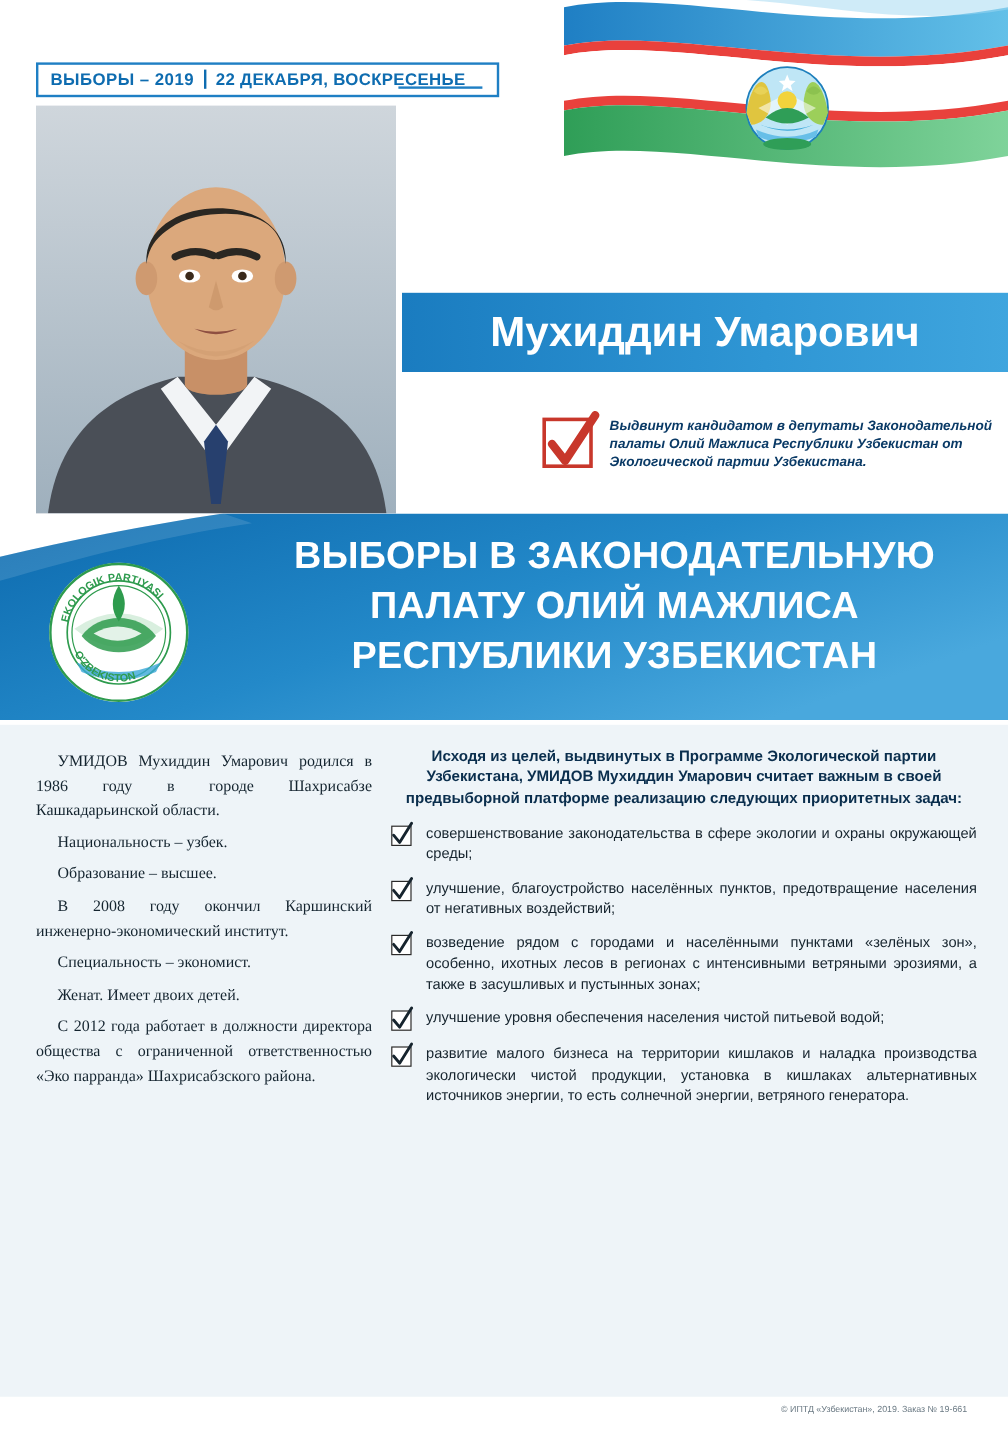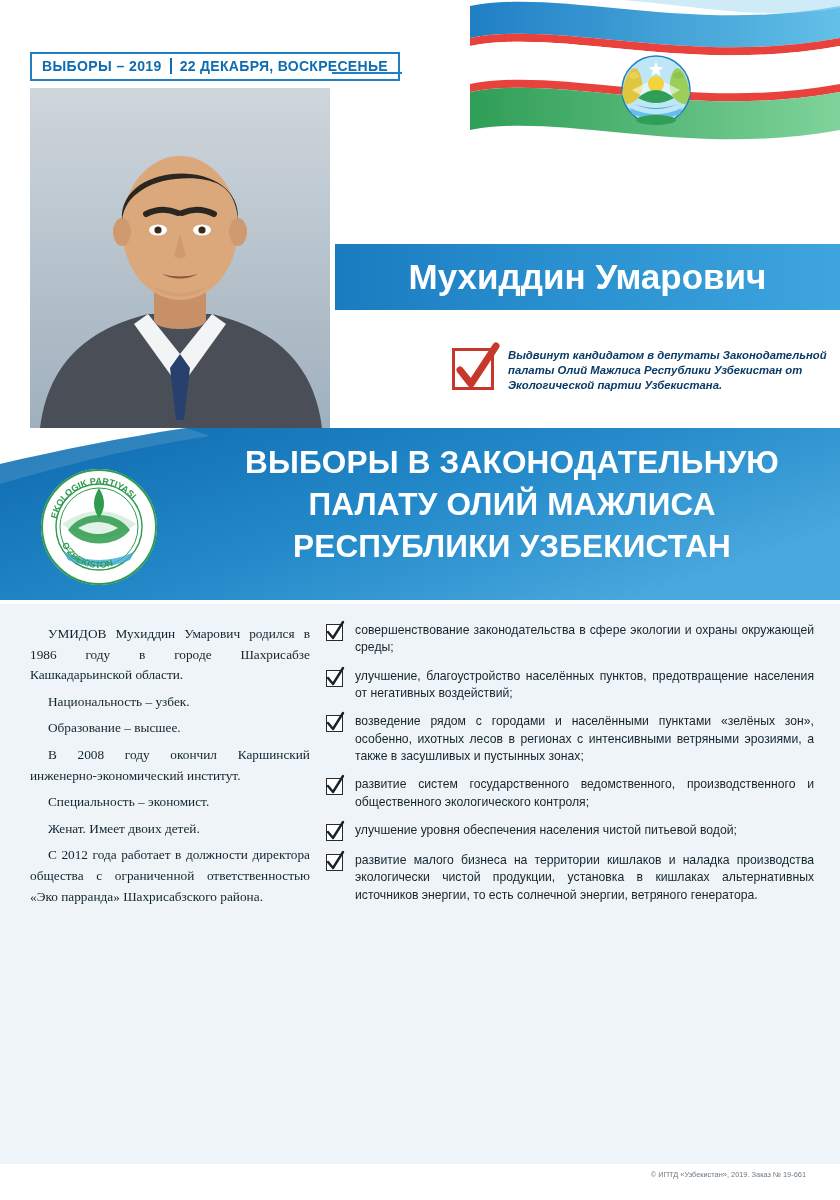--- a/index.html
+++ b/index.html
@@ -22,21 +22,21 @@
   }
   .ribbon svg { display:block; }
   
   .emblem {
     position:absolute; left:608px; top:42px; width:96px; height:96px;
   }
   
   .datebar {
     position:absolute; left:30px; top:52px;
     border:2px solid #1f7fc4;
-    padding:4px 10px 5px 10px;
+    padding:4px 26px 5px 10px;
     display:flex; align-items:flex-end; gap:8px;
     background:#ffffff;
   }
   .datebar .t1 {
     color:#0e6cb0; font-weight:bold; font-size:14px; letter-spacing:0.4px;
     font-family:"Liberation Sans", sans-serif;
   }
   .datebar .sep { width:2px; height:16px; background:#0e6cb0; }
   .datebar .t2 {
     color:#0e6cb0; font-weight:bold; font-size:14px; letter-spacing:0.3px;
@@ -295,20 +295,21 @@
       <p>УМИДОВ Мухиддин Умарович родился в 1986 году в городе Шахрисабзе Кашкадарьинской области.</p>
       <p>Национальность – узбек.</p>
       <p>Образование – высшее.</p>
       <p>В 2008 году окончил Каршинский инженерно-экономический институт.</p>
       <p>Специальность – экономист.</p>
       <p>Женат. Имеет двоих детей.</p>
       <p>С 2012 года работает в должности директора общества с ограниченной ответственностью «Эко парранда» Шахрисабзского района.</p>
     </div>
 
     <div class="right-col">
+      <div class="program-title">Исходя из целей, выдвинутых в Программе Экологической партии Узбекистана, УМИДОВ Мухиддин Умарович считает важным в своей предвыборной платформе реализацию следующих приоритетных задач:</div>
 
       <div class="task">
         <span class="cb">
           <svg width="19" height="22" viewBox="0 0 19 22">
               <path d="M2 12 L7 18 L17 2" stroke="#16242e" stroke-width="2.4" fill="none" stroke-linecap="round" stroke-linejoin="round"></path>
             </svg>
         </span>
         <span class="txt">совершенствование законодательства в сфере экологии и охраны окружающей среды;</span>
       </div>
 
@@ -323,28 +324,20 @@
 
       <div class="task">
         <span class="cb">
           <svg width="19" height="22" viewBox="0 0 19 22">
               <path d="M2 12 L7 18 L17 2" stroke="#16242e" stroke-width="2.4" fill="none" stroke-linecap="round" stroke-linejoin="round"></path>
             </svg>
         </span>
         <span class="txt">возведение рядом с городами и населёнными пунктами «зелёных зон», особенно, ихотных лесов в регионах с интенсивными ветряными эрозиями, а также в засушливых и пустынных зонах;</span>
       </div>
 
-      <div class="task">
-        <span class="cb">
-          <svg width="19" height="22" viewBox="0 0 19 22">
-              <path d="M2 12 L7 18 L17 2" stroke="#16242e" stroke-width="2.4" fill="none" stroke-linecap="round" stroke-linejoin="round"></path>
-            </svg>
-        </span>
-        <span class="txt">развитие систем государственного ведомственного, производственного и общественного экологического контроля;</span>
-      </div>
 
       <div class="task">
         <span class="cb">
           <svg width="19" height="22" viewBox="0 0 19 22">
               <path d="M2 12 L7 18 L17 2" stroke="#16242e" stroke-width="2.4" fill="none" stroke-linecap="round" stroke-linejoin="round"></path>
             </svg>
         </span>
         <span class="txt">улучшение уровня обеспечения населения чистой питьевой водой;</span>
       </div>
 

